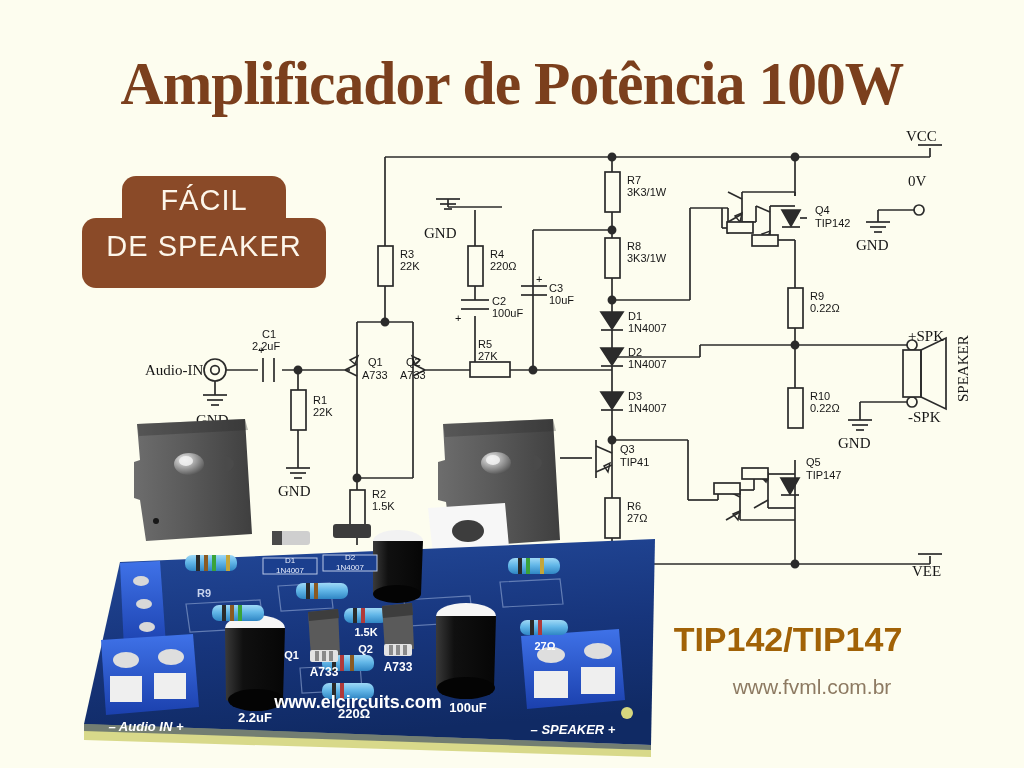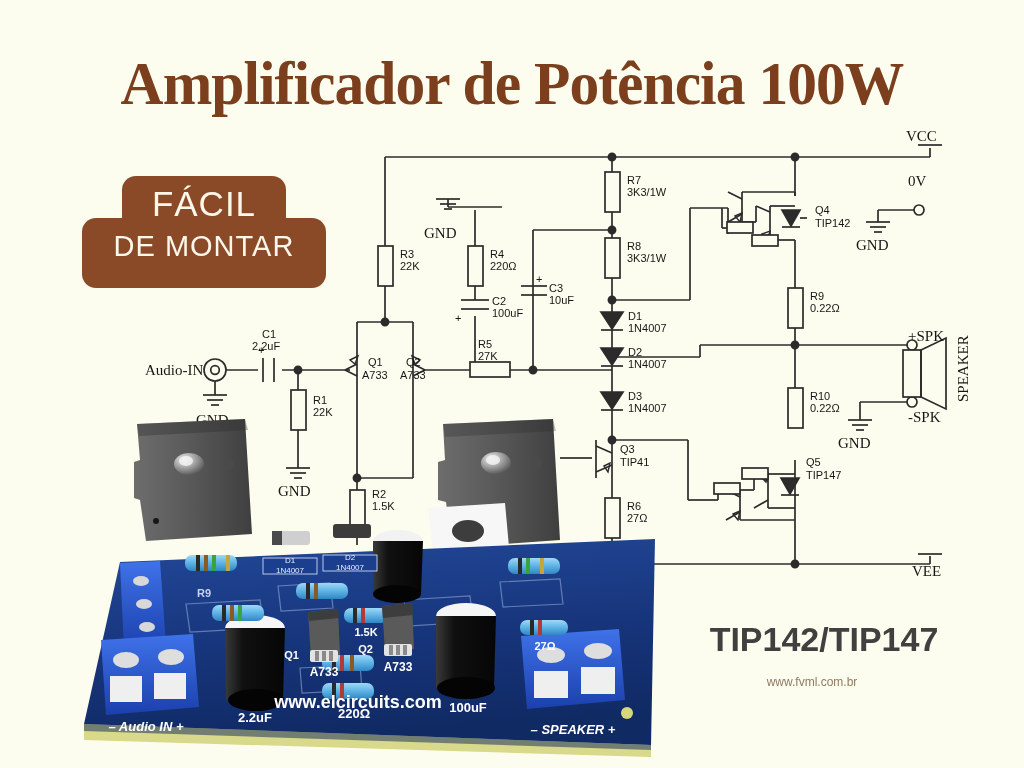--- a/index.html
+++ b/index.html
@@ -29,36 +29,36 @@
   .badge-top{
     position:absolute;left:40px;top:0;width:164px;height:58px;
     background:#8a4a28;border-radius:14px 14px 0 0;
   }
   .badge-bot{
     position:absolute;left:0;top:42px;width:244px;height:70px;
     background:#8a4a28;border-radius:14px;
   }
   .badge-l1{
     position:absolute;left:0;top:8px;width:244px;text-align:center;
-    color:#fdf6ea;font-size:35px;letter-spacing:1px;z-index:3;
+    color:#fdf6ea;font-size:29px;letter-spacing:1px;z-index:3;
   }
   .badge-l2{
     position:absolute;left:0;top:54px;width:244px;text-align:center;
     color:#fdf6ea;font-size:29px;letter-spacing:1px;z-index:3;
   }
 
   
   .footer-model{
-    position:absolute;left:652px;top:620px;width:344px;
-    text-align:center;font-size:34px;font-weight:bold;color:#404040;
+    position:absolute;left:616px;top:620px;width:344px;
+    text-align:center;font-size:34px;font-weight:bold;color:#a16207;
     letter-spacing:0px;
   }
   .footer-url{
     position:absolute;left:640px;top:675px;width:344px;
-    text-align:center;font-size:12px;color:#8d7a62;
+    text-align:center;font-size:21px;color:#8d7a62;
   }
 
   
   svg.layer{position:absolute;left:0;top:0;width:1024px;height:768px;}
   .sch text{font-family:"Liberation Sans", sans-serif;font-size:11px;fill:#161616;}
   .sch text.serif{font-family:"Liberation Serif", serif;font-size:15px;fill:#161616;}
   .sch .wire{stroke:#2b2b2b;stroke-width:1.7;fill:none;}
   .sch .part{stroke:#2b2b2b;stroke-width:1.7;fill:#fdfdef;}
   .sch .solid{stroke:#2b2b2b;stroke-width:1.7;fill:#2b2b2b;}
   .sch .thin{stroke:#2b2b2b;stroke-width:1.4;fill:none;}
@@ -67,21 +67,21 @@
 <body>
 
 <div id="page">
 
   <div class="title">Amplificador de Potência 100W</div>
 
   <div class="badge">
     <div class="badge-top"></div>
     <div class="badge-bot"></div>
     <div class="badge-l1">FÁCIL</div>
-    <div class="badge-l2">DE MONTAR</div>
+    <div class="badge-l2">DE SPEAKER</div>
   </div>
 
   <svg class="layer sch" viewBox="0 0 1024 768">
 
     <g>
 
       <path class="wire" d="M385,157 L930,157"></path>
       <path class="wire" d="M930,157 L930,148"></path>
       <path class="wire" d="M918,145 L942,145"></path>
 

